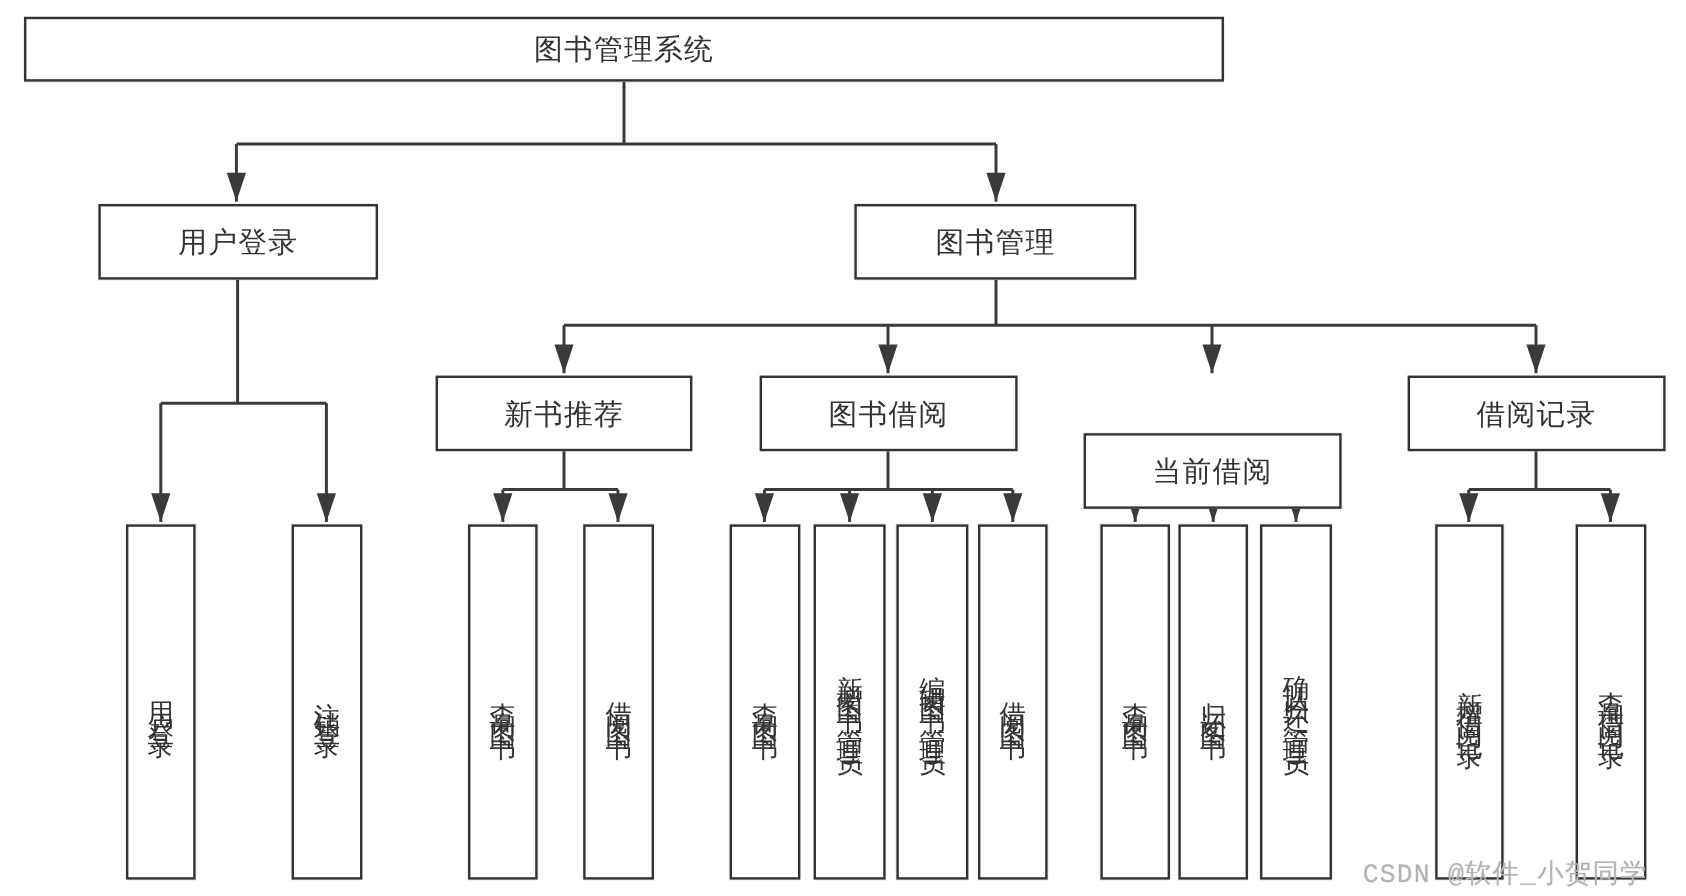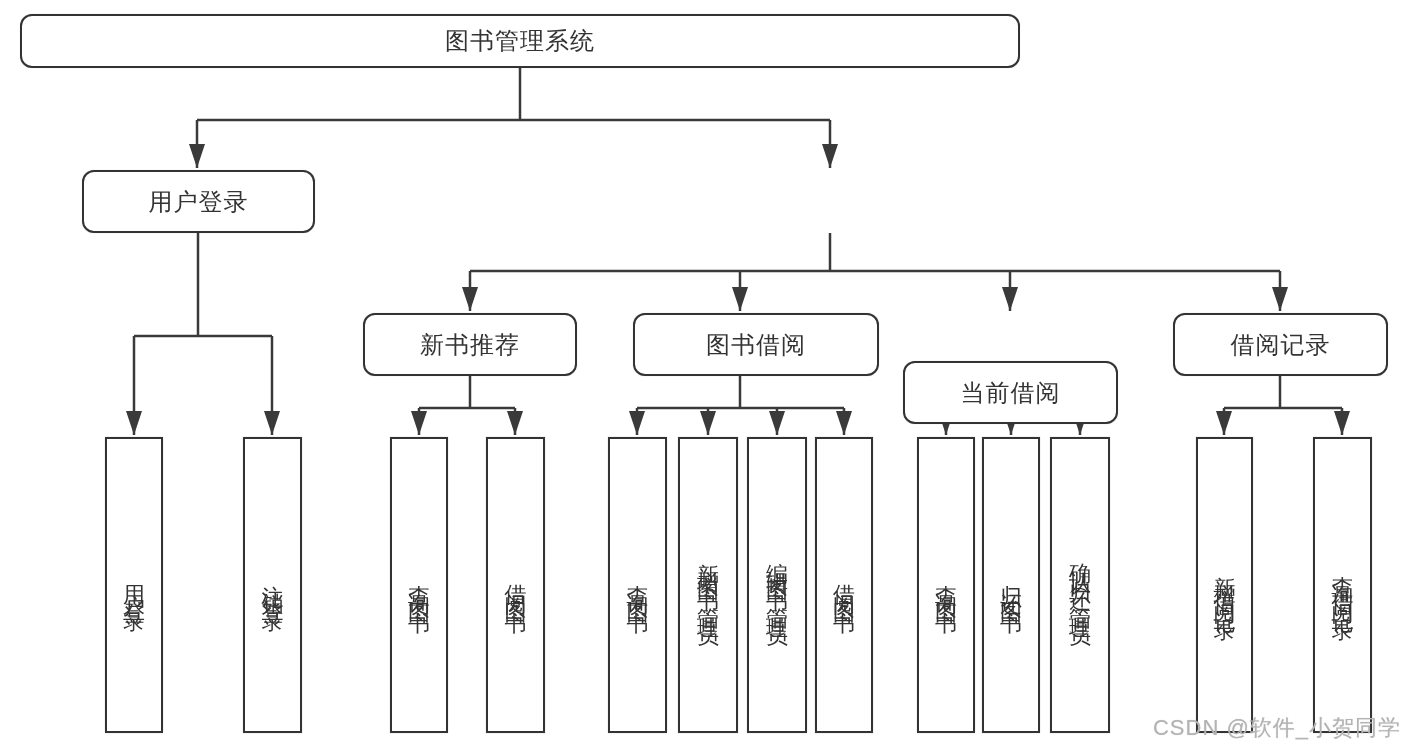--- a/index.html
+++ b/index.html
@@ -21,38 +21,39 @@
     position: absolute;
     background: #ffffff;
     border: 2.5px solid #333333;
     box-sizing: border-box;
     display: flex;
     align-items: center;
     justify-content: center;
     color: #333333;
     box-shadow: 0 0 1px rgba(0,0,0,0.25);
   }
-  .h-box { font-size: 24px; letter-spacing: 1px; border-radius: 12px; }
+  .h-box { font-size: 24px; letter-spacing: 1px; }
   .v-box span {
     writing-mode: vertical-rl;
     text-orientation: mixed;
     font-size: 22px;
     letter-spacing: 9px;
     line-height: 1;
     color: #333333;
     white-space: nowrap;
   }
   .watermark {
     position: absolute;
-    right: 4px;
+    right: 32px;
     bottom: 4px;
     font-size: 22px;
     color: #b3b3b3;
     letter-spacing: 1px;
     text-shadow: 0 0 1px rgba(180,180,180,0.6);
+    font-family: Liberation Mono, monospace;
   }
 </style>
 </head>
 <body>
 
 <div id="stage">
 
   <svg id="connectors" viewBox="0 0 1405 747" xmlns="http://www.w3.org/2000/svg">
     <defs>
       <marker id="arrow" viewBox="0 0 26 18" refX="25" refY="9" markerWidth="26" markerHeight="18" orient="auto" markerUnits="userSpaceOnUse">
@@ -117,25 +118,28 @@
     </g>
   </svg>
 
   <div class="box h-box" style="left:20px; top:14px; width:1000px; height:54px;">
     <span>图书管理系统</span>
   </div>
 
   <div class="box h-box" style="left:82px; top:170px; width:233px; height:63px;">
     <span>用户登录</span>
   </div>
+  <div class="box h-box" style="left:712px; top:170px; width:235px; height:63px;">
+    <span>图书管理</span>
+  </div>
 
   <div class="box h-box" style="left:363px; top:313px; width:214px; height:63px;justify-content:center;">
     <span>新书推荐</span>
   </div>
-  <div class="box h-box" style="left:633px; top:313px; width:246px; height:63px;">
+  <div class="box h-box" style="left:633px; top:313px; width:215px; height:63px;">
     <span>图书借阅</span>
   </div>
   <div class="box h-box" style="left:903px; top:313px; width:215px; height:63px;margin-top:48px;">
     <span>当前借阅</span>
   </div>
   <div class="box h-box" style="left:1173px; top:313px; width:215px; height:63px;">
     <span>借阅记录</span>
   </div>
 
   <div class="box v-box" style="left:105px; top:437px; width:58px; height:296px;">

